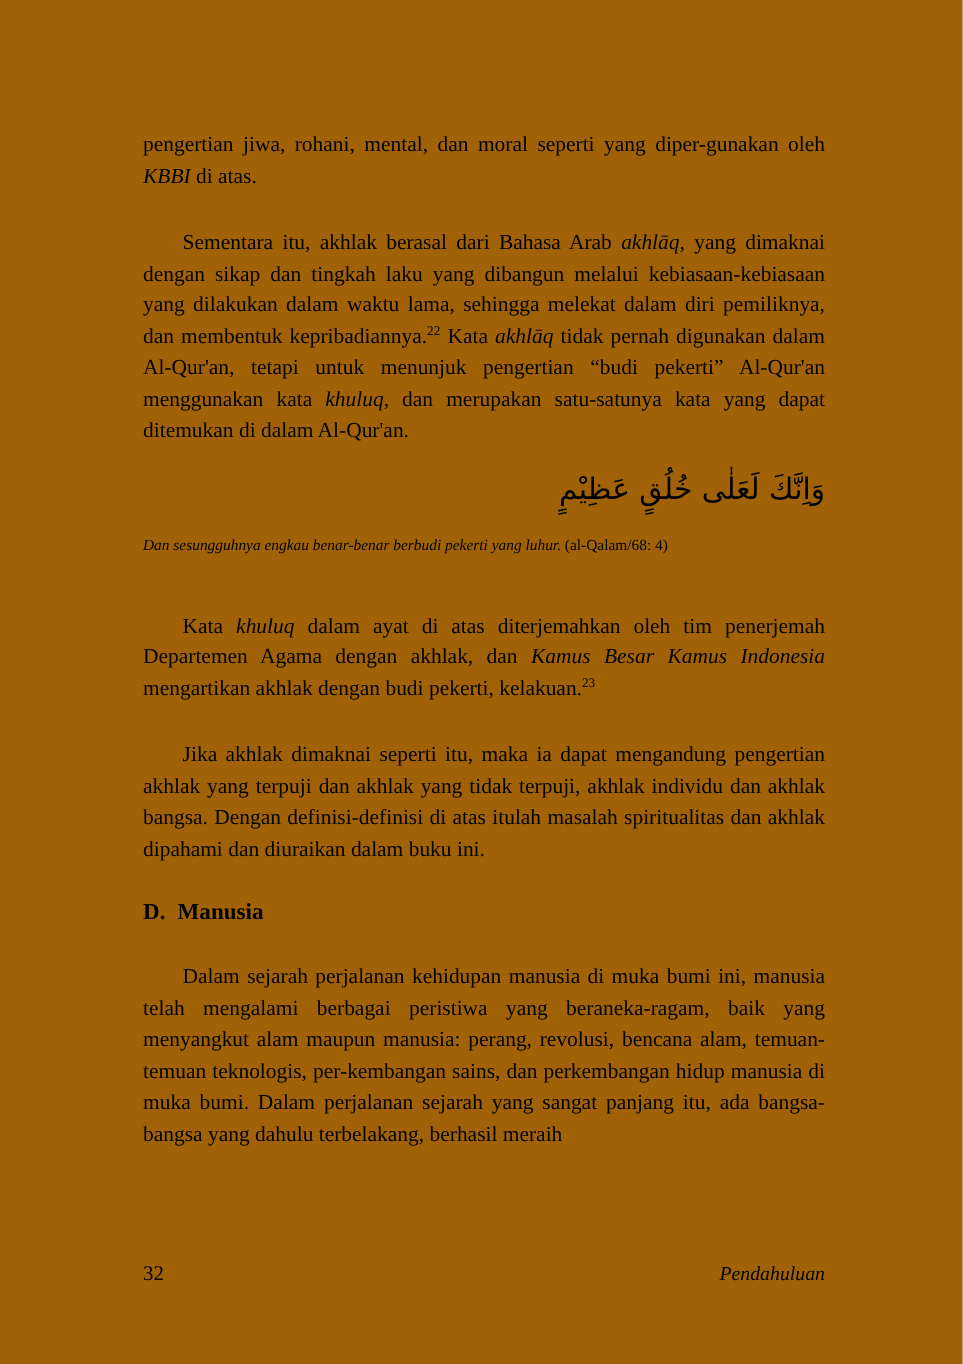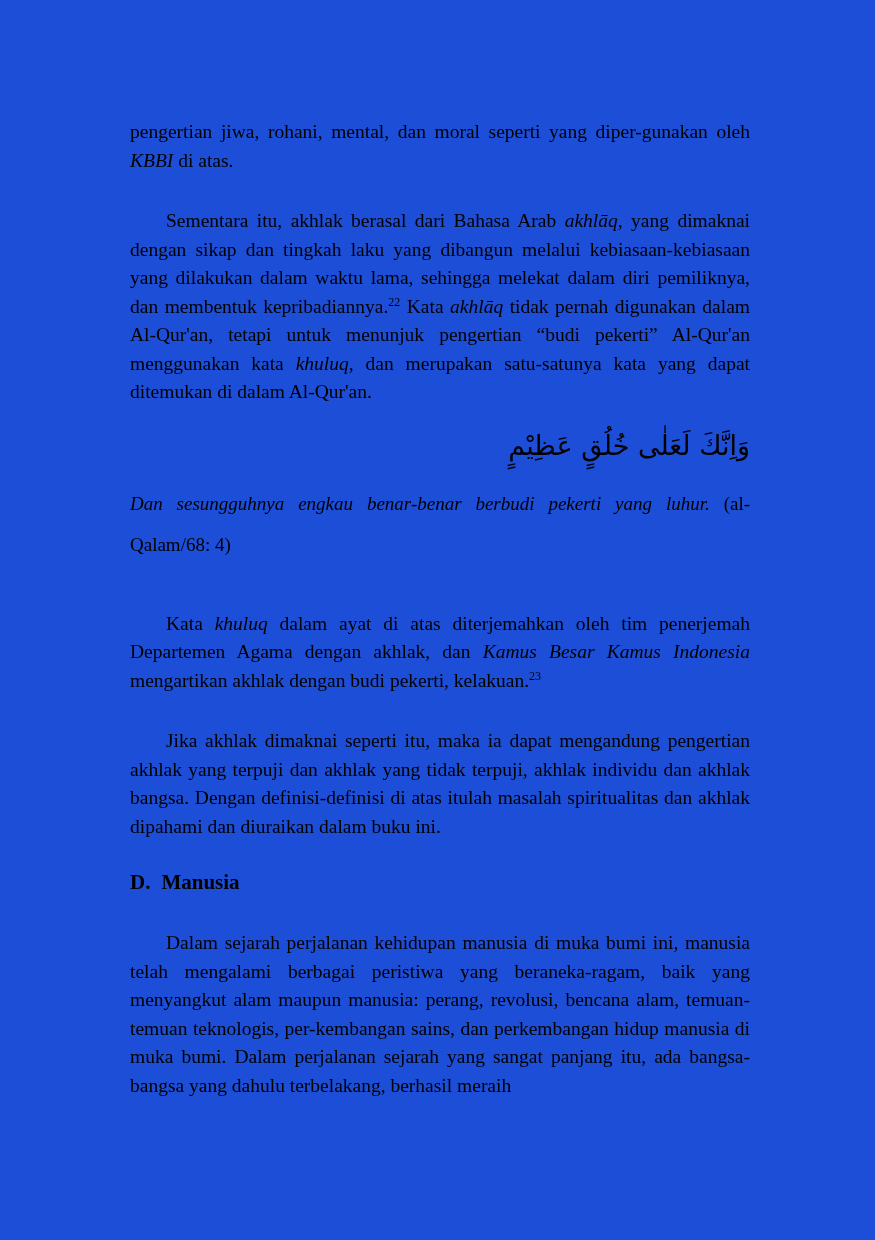--- a/index.html
+++ b/index.html
@@ -13,21 +13,21 @@
     font-family: "Liberation Serif", serif;
     color: #000000;
     position: relative;
     overflow: hidden;
   }
   .page {
     position: absolute;
     left: 0; top: 0;
     width: 875px;
     height: 1240px;
-    background: #1d4ed8;
+    background: #a16207;
   }
   .content {
     position: absolute;
     left: 130px;
     top: 118px;
     width: 620px;
   }
   p {
     margin: 0;
     font-size: 19.5px;
@@ -51,22 +51,22 @@
   .ayat {
     margin: 16px 0 14px 0;
     text-align: right;
     font-family: "DejaVu Sans", sans-serif;
     font-size: 27px;
     line-height: 46px;
     direction: rtl;
   }
   .terjemah {
     margin: 0 0 4px 0;
-    font-size: 19px;
-    line-height: 41px;
+    font-size: 14px;
+    line-height: 28px;
     text-align: justify;
   }
   .terjemah .ital {
     font-style: italic;
   }
   h2.heading {
     margin: 26px 0 2px 0;
     font-size: 21px;
     font-weight: bold;
     line-height: 30px;
@@ -130,14 +130,18 @@
       <span class="label">D.</span>
       <span class="htext">
         <span>Manusia</span>
       </span>
     </h2>
 
     <p class="indent"><span>Dalam sejarah perjalanan kehidupan manusia di muka bumi ini, manusia telah mengalami berbagai peristiwa yang beraneka-ragam, baik yang menyangkut alam maupun manusia: perang, revolusi, bencana alam, temuan-temuan teknologis, per-kembangan sains, dan perkembangan hidup manusia di muka bumi. Dalam perjalanan sejarah yang sangat panjang itu, ada bangsa-bangsa yang dahulu terbelakang, berhasil meraih</span></p>
 
   </div>
 
+  <div class="footer">
+    <span class="pagenum">32</span>
+    <span class="runhead">Pendahuluan</span>
+  </div>
 
 </div>
 
 </body></html>

